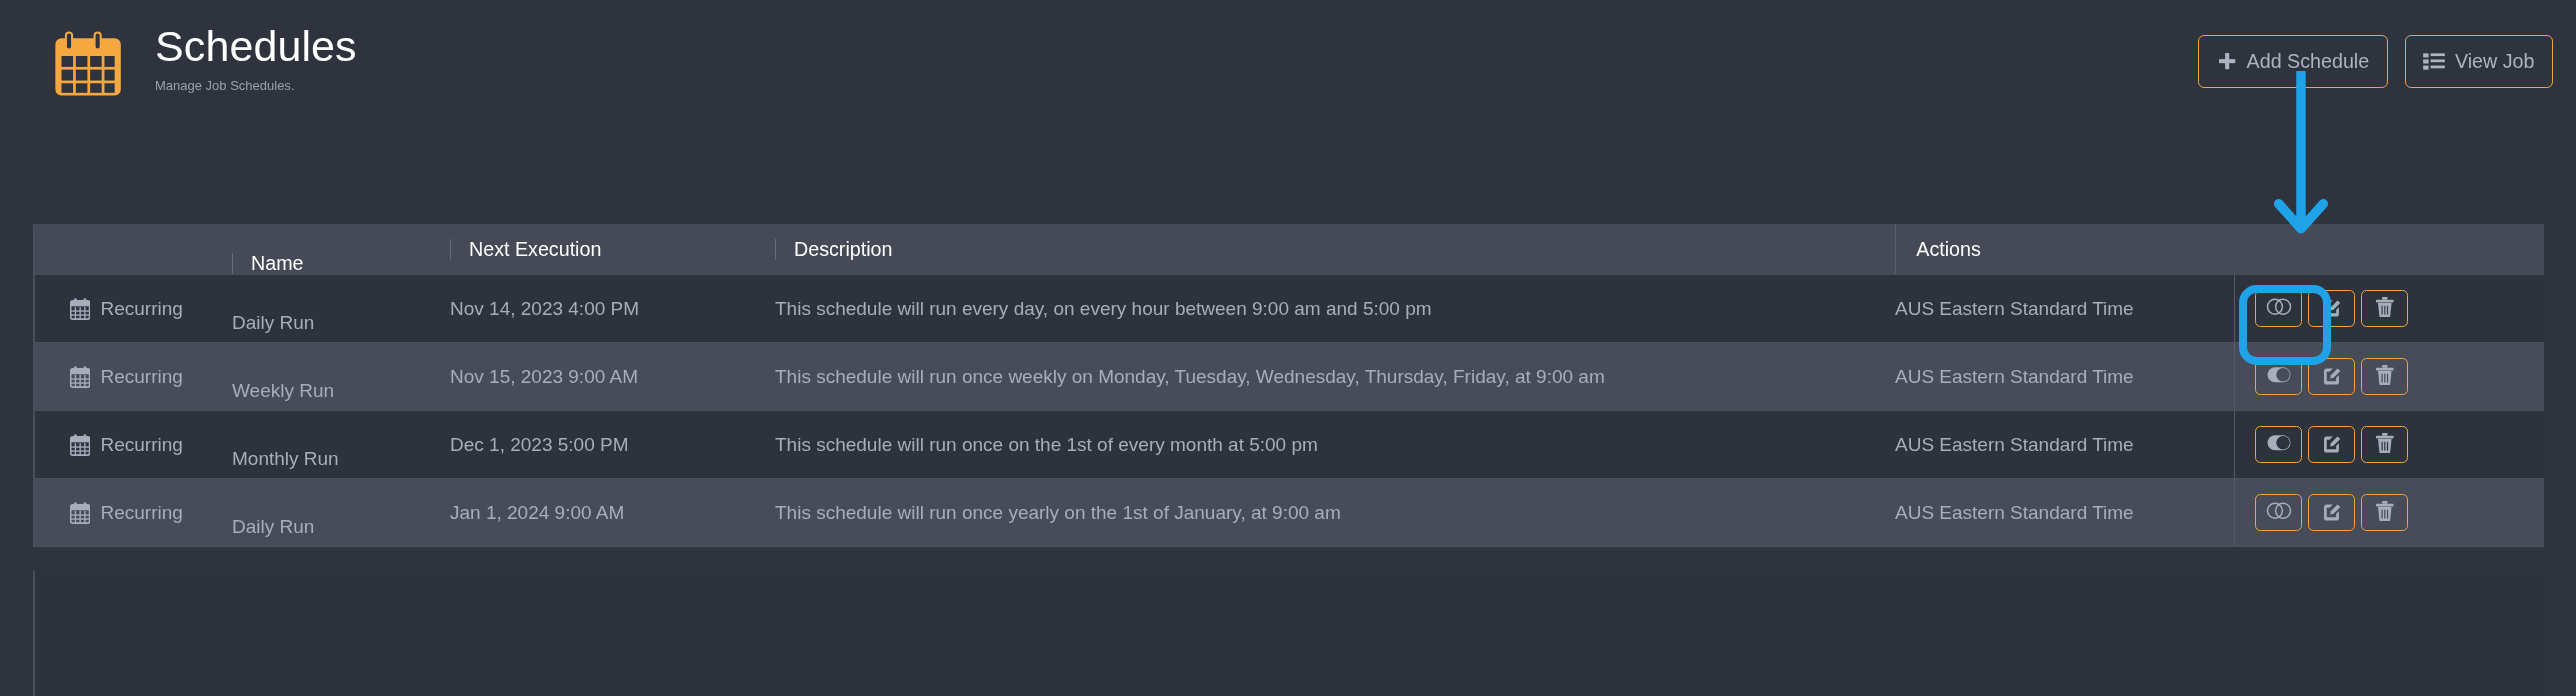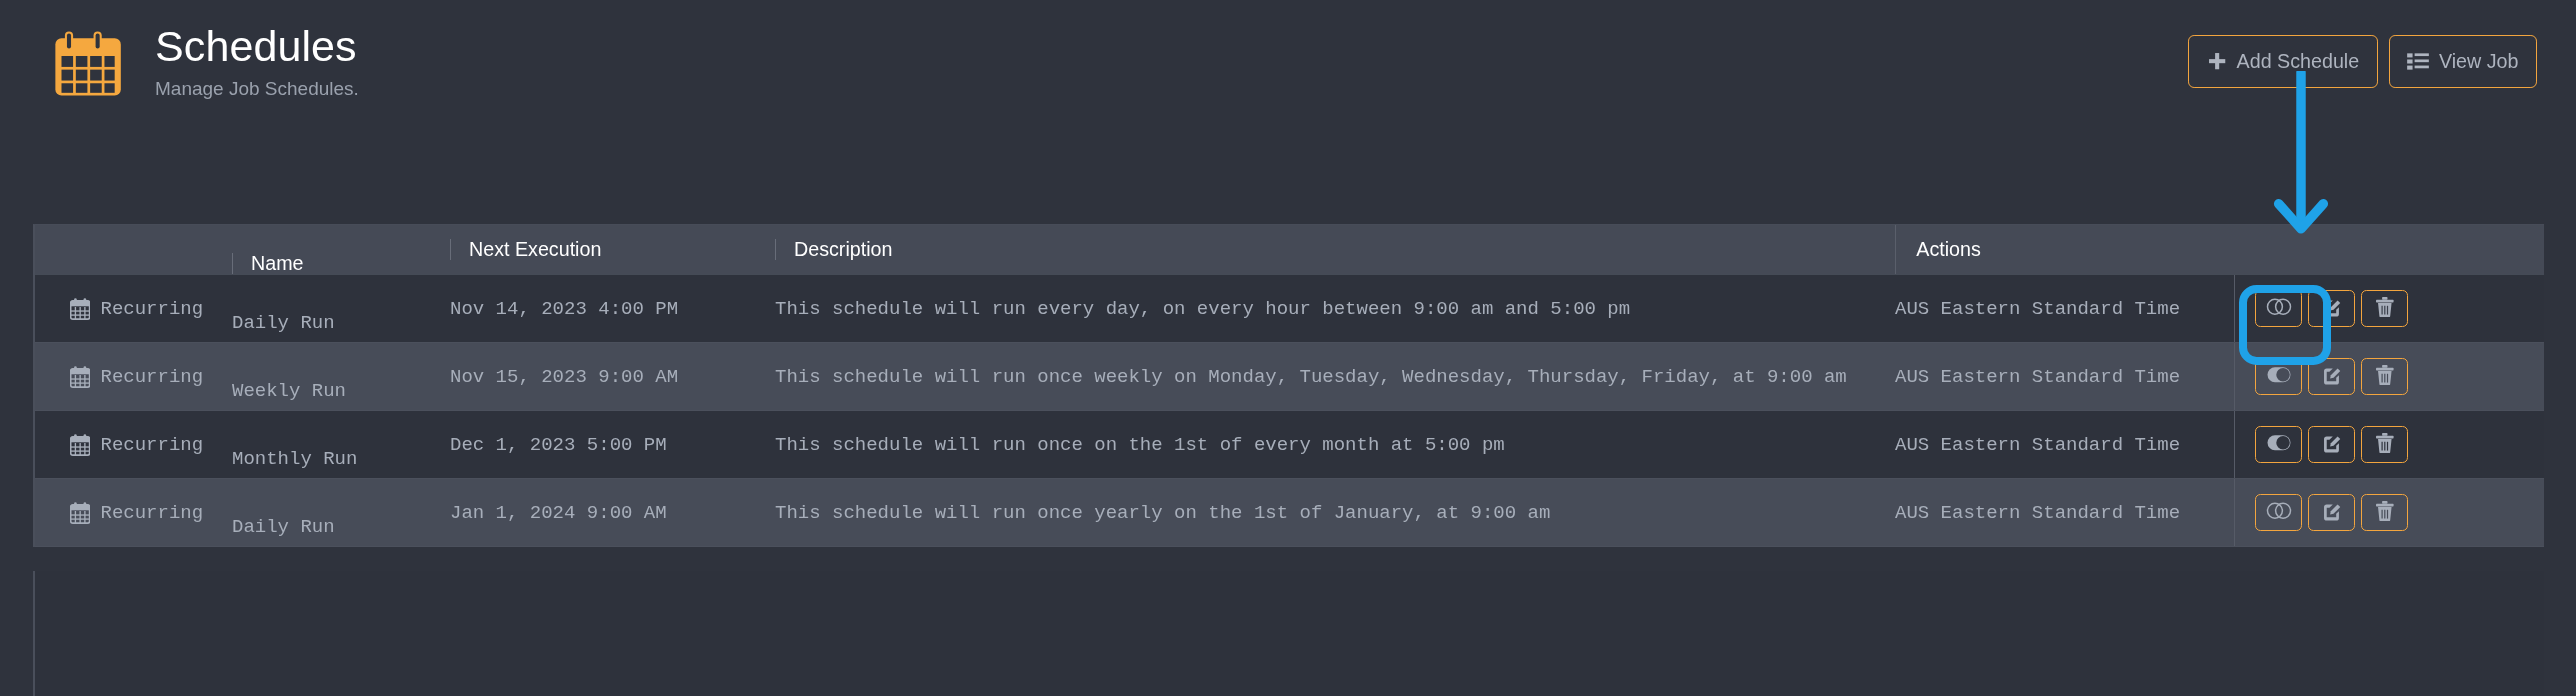--- a/index.html
+++ b/index.html
@@ -44,33 +44,33 @@
     padding-top: 5.4px;
   }
   .page-title {
     font-size: 43px;
     line-height: 1.05;
     color: #ffffff;
     font-weight: 400;
     letter-spacing: 0.1px;
   }
   .page-subtitle {
-    font-size: 19px;
+    font-size: 13px;
     color: #9aa1ad;
     margin-top: 8.1px;
     font-weight: 400;
   }
 
   
   .header-actions {
     position: absolute;
-    right: 39px;
+    right: 23px;
     top: 35px;
     display: flex;
-    gap: 11px;
+    gap: 17px;
   }
   .hdr-btn {
     box-sizing: border-box;
     border: 1.4px solid #f3a53e;
     border-radius: 6.1px;
     background: #2f333d;
     color: #aeb4bf;
     font-size: 19.7px;
     font-family: "Liberation Sans", sans-serif;
     height: 53px;
@@ -125,21 +125,20 @@
   .col-type      { width: 197px; }
   .col-name      { width: 218px; margin-top: 28px; }
   .col-next      { width: 325px; }
   .col-desc      { width: 1120px; }
   .col-tz        { width: 339px; }
   .col-actions   { width: 308px; border-left: 1.4px solid #5a5f6b; padding-left: 20.3px; }
 
   .body-row {
     height: 68px;
     border-bottom: 0.7px solid #4b505c;
-    font-family: Liberation Mono, monospace;
   }
   .row-odd  { background: #2e323c; }
   .row-even { background: #474c58; }
 
   .cell {
     display: flex;
     align-items: center;
     font-size: 19px;
     color: #a7aeba;
     box-sizing: border-box;

